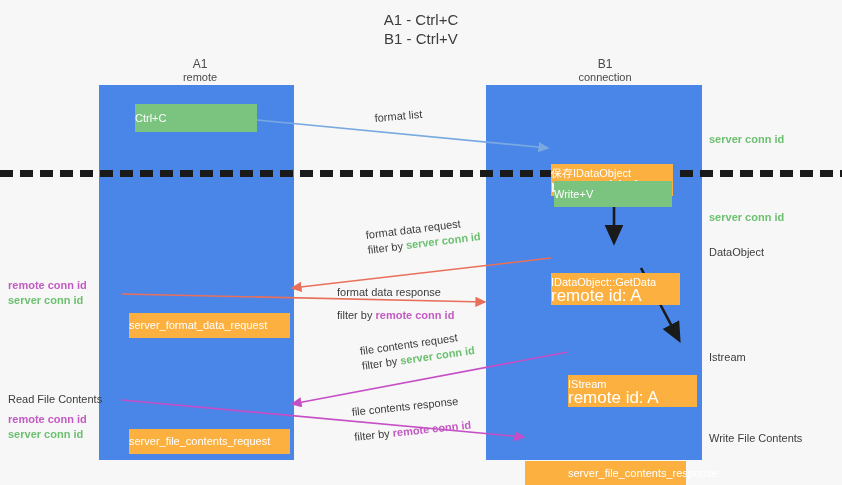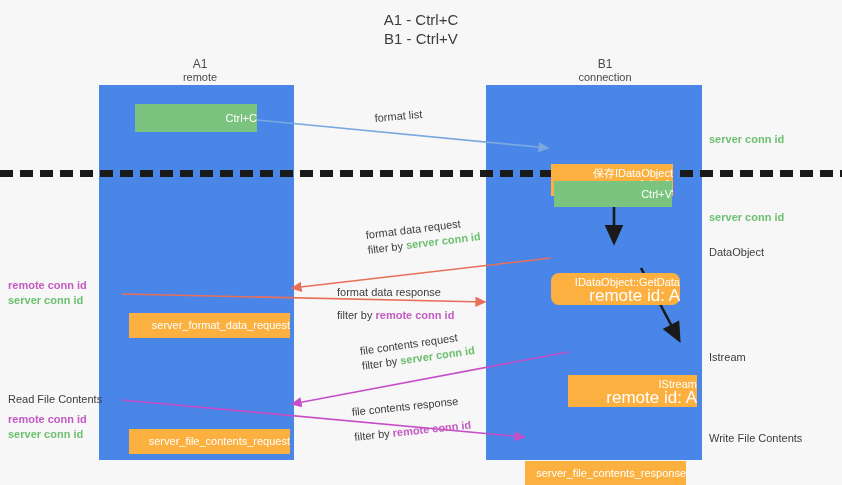--- a/index.html
+++ b/index.html
@@ -26,21 +26,21 @@
   }
   .colhead .big{font-size:12px;}
 
   
   .lane{background:#4a86e8;}
 
   
   .box{
     box-sizing:border-box;
     display:flex;flex-direction:column;
-    align-items:flex-end;justify-content:center;
+    align-items:flex-start;justify-content:center;
     color:#ffffff;font-size:11px;line-height:13px;text-align:center;
   }
   .box.green{background:#7bc47f;}
   .box.orange{background:#fbb040;margin-top:36px;}
   .box .l2{font-size:17px;}
 
   
   .slabel{font-size:11px;color:#3c3c3c;line-height:15px;white-space:nowrap;}
   .green-t{color:#6cc070;font-weight:bold;}
   .purple-t{color:#c45ac4;font-weight:bold;}
@@ -119,24 +119,24 @@
   <div class="abs box green" style="left:135px;top:104px;width:122px;height:28px;">
     <div>Ctrl+C</div>
   </div>
 
   <div class="abs box orange" style="left:551px;top:128px;width:122px;height:32px;">
     <div>保存IDataObject</div>
     <div class="l2">remote id: A</div>
   </div>
 
   <div class="abs box green" style="left:554px;top:181px;width:118px;height:26px;">
-    <div>Ctrl+V</div>
-  </div>
-
-  <div class="abs box orange" style="left:551px;top:237px;width:129px;height:32px;border-radius:8px;">
+    <div>Write+V</div>
+  </div>
+
+  <div class="abs box orange" style="left:551px;top:237px;width:129px;height:32px;">
     <div>IDataObject::GetData</div>
     <div class="l2">remote id: A</div>
   </div>
 
   <div class="abs box orange" style="left:129px;top:277px;width:161px;height:25px;">
     <div>server_format_data_request</div>
   </div>
 
 
   <div class="abs box orange" style="left:568px;top:339px;width:129px;height:32px;">

